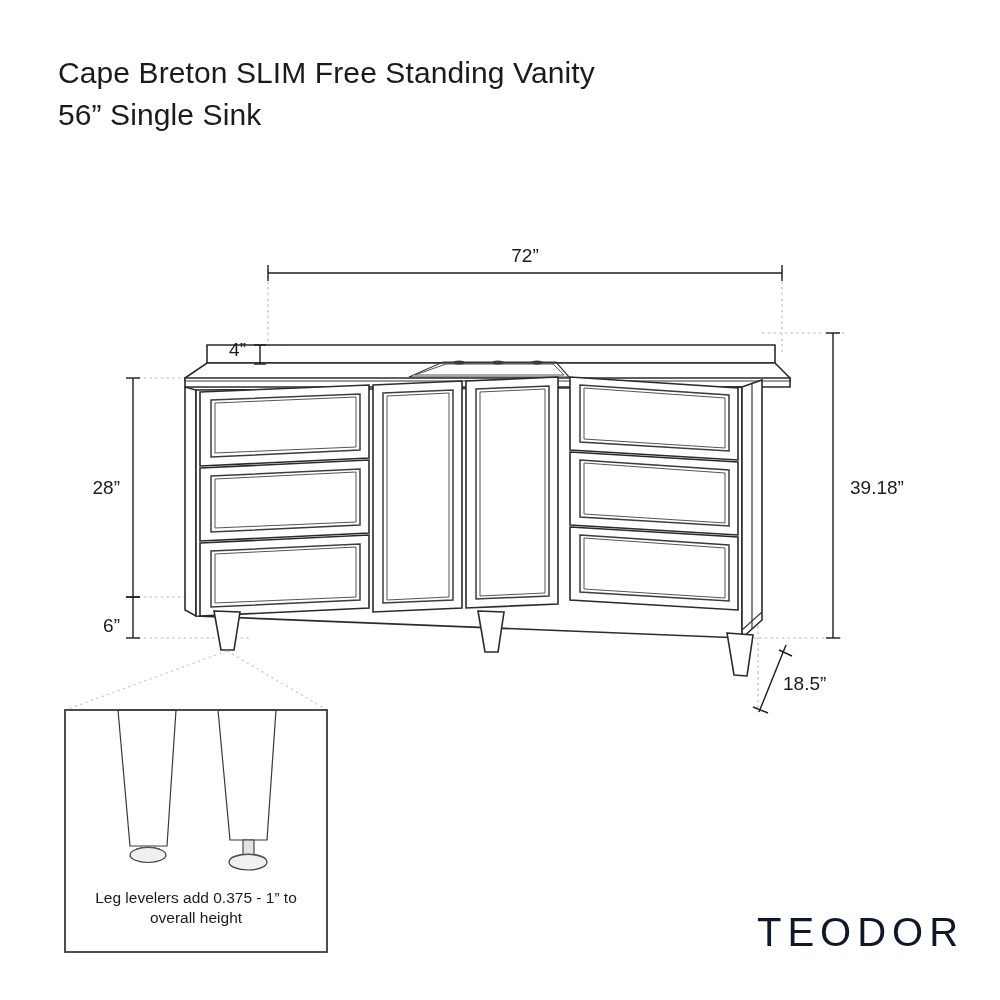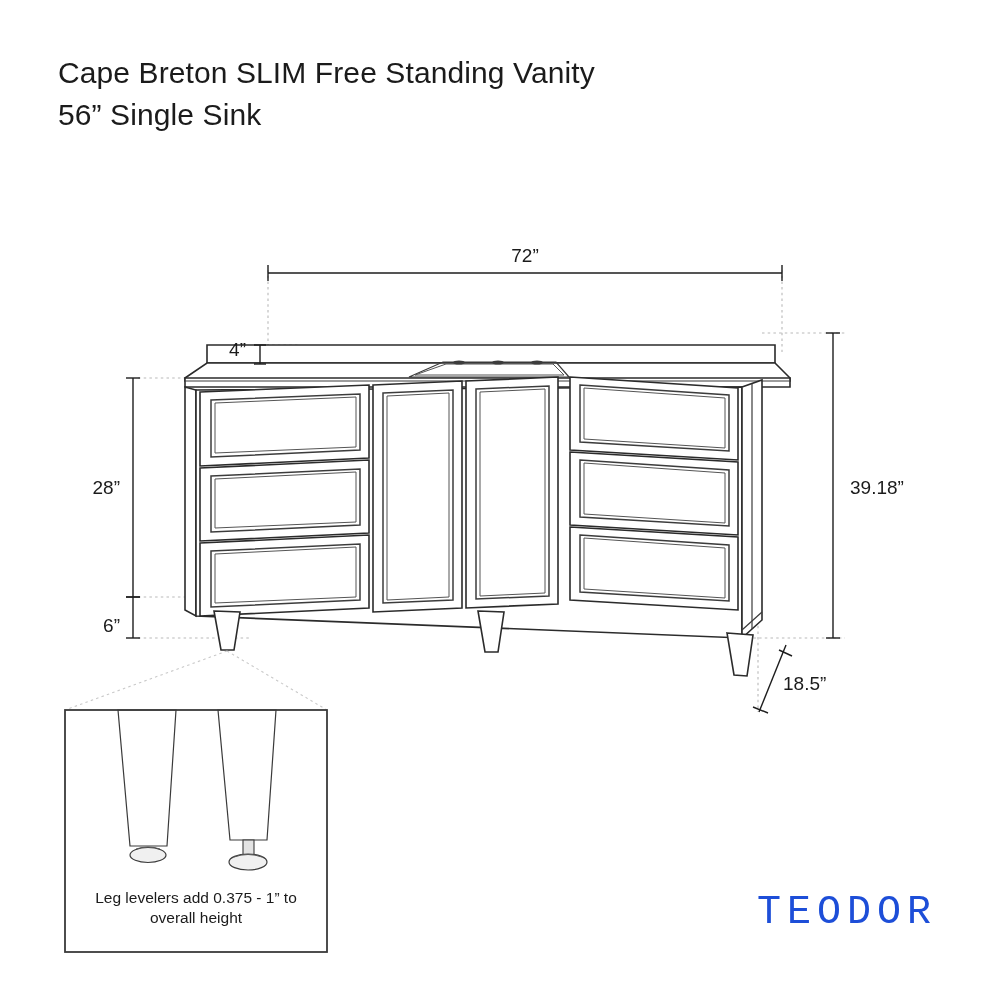--- a/index.html
+++ b/index.html
@@ -45,27 +45,26 @@
     fill: #1b1b1b;
   }
   .caption-text {
     font-family: "Liberation Sans", sans-serif;
     font-size: 15.5px;
     fill: #1b1b1b;
   }
   .brand {
     position: absolute;
     left: 757px;
-    top: 890px;
+    top: 910px;
     font-size: 40px;
     letter-spacing: 6px;
-    color: #1d4ed8;
+    color: #0f172a;
     font-weight: 300;
     white-space: pre;
-    font-family: Liberation Mono, monospace;
   }
   .ln-thin { fill: none; stroke: #3a3a3a; stroke-width: 1.2; }
   .ln-hair { fill: none; stroke: #555; stroke-width: 1; }
   .panel { fill: #ffffff; stroke: #3c3c3c; stroke-width: 1.5; }
   .face { fill: #ffffff; stroke: #2b2b2b; stroke-width: 1.6; }
   .dimline { fill: none; stroke: #1d1d1d; stroke-width: 1.4; }
   .extline { fill: none; stroke: #b9b9b9; stroke-width: 1.1; stroke-dasharray: 2.5 3.2; }
   .callout { fill: none; stroke: #c9c9c9; stroke-width: 1.1; stroke-dasharray: 2.5 3.2; }
   .insetbox { fill: #ffffff; stroke: #3a3a3a; stroke-width: 1.8; }
   .leveler { fill: #f0f0f0; stroke: #3c3c3c; stroke-width: 1.2; }

